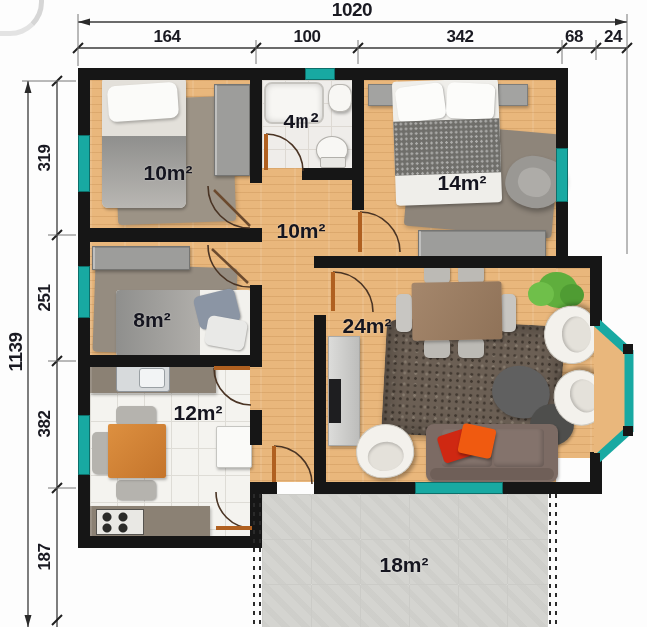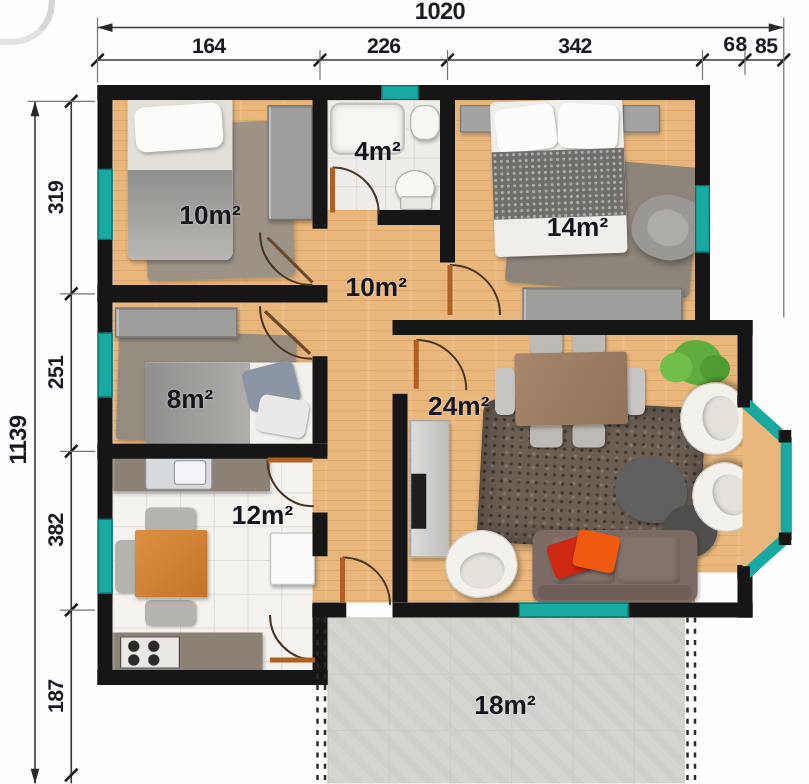--- a/index.html
+++ b/index.html
@@ -276,33 +276,33 @@
         <line x1="22" y1="81" x2="76" y2="81"></line>
         <line x1="48" y1="235" x2="76" y2="235"></line>
         <line x1="48" y1="361" x2="76" y2="361"></line>
         <line x1="48" y1="488" x2="76" y2="488"></line>
       </g>
     </g>
   </svg>
 
   <div class="dim-label big" style="left:352px;top:10px;">1020</div>
   <div class="dim-label" style="left:167px;top:37px;">164</div>
-  <div class="dim-label" style="left:307px;top:37px;">226</div>
+  <div class="dim-label" style="left:307px;top:37px;">100</div>
   <div class="dim-label" style="left:460px;top:37px;">342</div>
-  <div class="dim-label" style="left:588px;top:37px;font-family:Liberation Mono, monospace;">68</div>
-  <div class="dim-label" style="left:613px;top:37px;">85</div>
+  <div class="dim-label" style="left:574px;top:37px;">68</div>
+  <div class="dim-label" style="left:613px;top:37px;">24</div>
 
   <div class="dim-label big vert" style="left:16px;top:352px;">1139</div>
   <div class="dim-label vert" style="left:45px;top:158px;">319</div>
   <div class="dim-label vert" style="left:45px;top:298px;">251</div>
   <div class="dim-label vert" style="left:45px;top:424px;">382</div>
   <div class="dim-label vert" style="left:45px;top:557px;">187</div>
 
   <div class="room-label" style="left:168px;top:173px;">10m²</div>
-  <div class="room-label" style="left:302px;top:122px;">4m²</div>
+  <div class="room-label" style="left:302px;top:122px;font-family:Liberation Mono, monospace;">4m²</div>
   <div class="room-label" style="left:462px;top:183px;">14m²</div>
   <div class="room-label" style="left:301px;top:231px;">10m²</div>
   <div class="room-label" style="left:152px;top:320px;">8m²</div>
   <div class="room-label" style="left:367px;top:326px;">24m²</div>
-  <div class="room-label" style="left:210px;top:413px;">12m²</div>
+  <div class="room-label" style="left:198px;top:413px;">12m²</div>
   <div class="room-label" style="left:404px;top:565px;">18m²</div>
 
 </div>
 
 </body></html>

